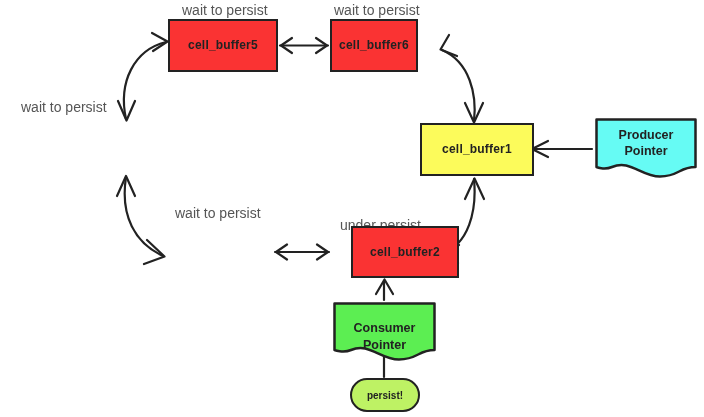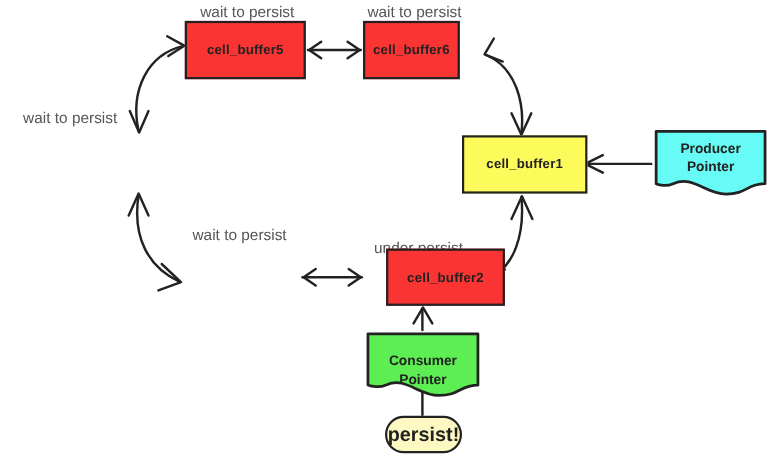--- a/index.html
+++ b/index.html
@@ -68,23 +68,23 @@
     top: 0;
   }
   .bubble {
     position: absolute;
     box-sizing: border-box;
     display: flex;
     align-items: center;
     justify-content: center;
     border: 2.5px solid #222222;
     border-radius: 17px;
-    background: #fef9c3;
+    background: #bef264;
     font-weight: bold;
-    font-size: 18px;
+    font-size: 10px;
     color: #222222;
   }
 </style>
 </head>
 <body>
 
 <div id="canvas">
 
   <svg id="wires" viewBox="0 0 704 417" xmlns="http://www.w3.org/2000/svg">
     <g fill="none" stroke="#222222" stroke-width="2.2" stroke-linecap="round" stroke-linejoin="round">

